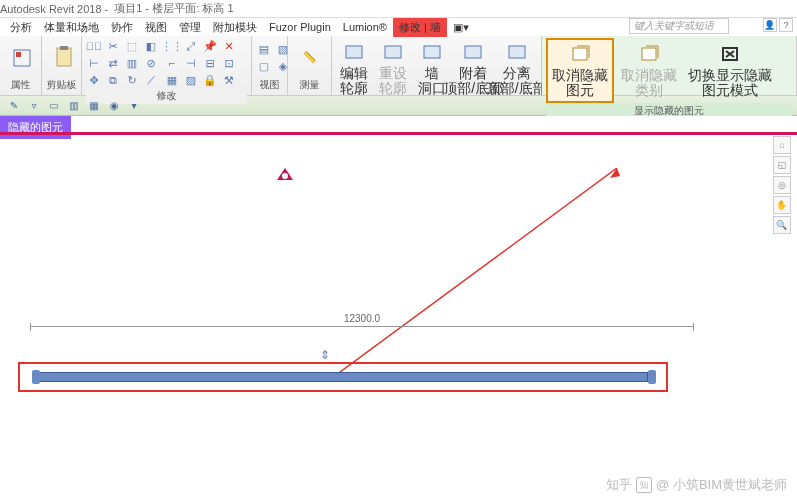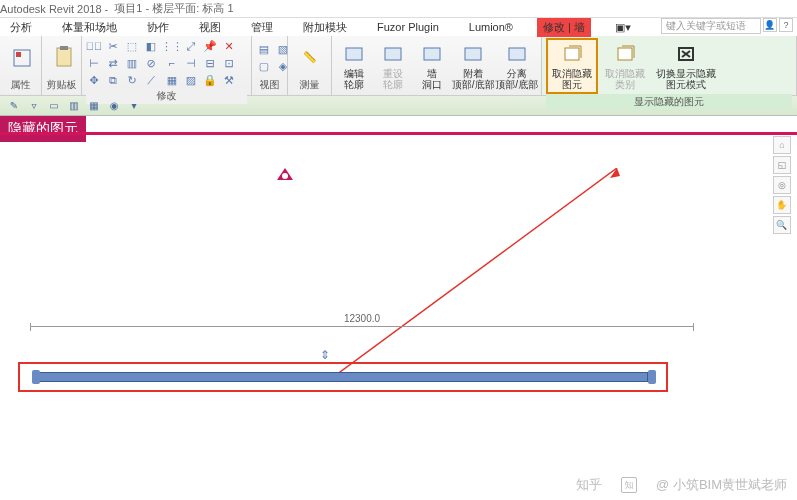--- a/index.html
+++ b/index.html
@@ -1,51 +1,51 @@
 <!DOCTYPE html>
 <html><head>
 <meta charset="utf-8">
 <style>
   *{box-sizing:border-box;margin:0;padding:0;font-family:"Microsoft YaHei",sans-serif}
   body{width:797px;height:500px;background:#fff;overflow:hidden;position:relative;font-size:11px}
   .title-bar{height:18px;background:#fff;border-bottom:1px solid #ddd;display:flex;align-items:center;color:#666;font-size:11px}
-  .menu-bar{height:18px;display:flex;align-items:center;padding-left:4px;gap:18px;position:relative}
+  .menu-bar{height:18px;display:flex;align-items:center;padding-left:4px;gap:0;position:relative}
   .menu-item{padding:2px 6px;font-size:11px;color:#333;cursor:pointer}
   .menu-item.active{background:#ef4444}
-  .search-box{position:absolute;right:36px;top:0;width:100px;height:16px;border:1px solid #ccc;font-size:10px;color:#999;padding:0 4px;display:flex;align-items:center;}
+  .search-box{position:absolute;right:68px;top:0;width:100px;height:16px;border:1px solid #ccc;font-size:10px;color:#999;padding:0 4px;display:flex;align-items:center;font-style:italic}
   .help-icons{position:absolute;right:4px;top:0;display:flex;gap:2px}
   .help-ic{width:14px;height:14px;border:1px solid #ccc;display:flex;align-items:center;justify-content:center;font-size:9px;color:#666}
   .ribbon{height:60px;background:linear-gradient(#f8f8f8,#eee);border-bottom:1px solid #ccc;display:flex}
   .ribbon-panel{border-right:1px solid #ccc;display:flex;flex-direction:column;padding:2px 4px}
   .panel-body{flex:1;display:flex;align-items:center;gap:3px}
   .panel-label{text-align:center;font-size:10px;color:#555;padding:1px 0;background:#f0f0f0}
   .panel-label.green{background:#d4edd4}
   .big-btn{display:flex;flex-direction:column;align-items:center;justify-content:center;gap:2px;padding:2px 4px;min-width:36px;cursor:pointer}
   .big-btn .ic{width:24px;height:24px;display:flex;align-items:center;justify-content:center}
-  .big-btn .lbl{font-size:10px;color:#333;text-align:center;line-height:1.1;white-space:nowrap}
+  .big-btn .lbl{font-size:14px;color:#333;text-align:center;line-height:1.1;white-space:nowrap}
   .big-btn.disabled .lbl{color:#aaa}
   .big-btn.highlighted{border:2px solid #d88a00;background:#fff4e0}
   .small-grid{display:grid;grid-template-columns:repeat(4,18px);grid-auto-rows:16px;gap:1px}
   .small-ic{width:16px;height:16px;display:flex;align-items:center;justify-content:center;color:#5a7bb0;font-size:11px;cursor:pointer}
   .qat{height:20px;background:linear-gradient(#e8f0e0,#d8e8d0);border-bottom:1px solid #bbb;display:flex;align-items:center;padding:0 6px;gap:4px}
   .qat .qbtn{width:16px;height:16px;display:flex;align-items:center;justify-content:center;color:#4a6a9a;font-size:10px;cursor:pointer}
   .canvas{position:absolute;left:0;top:116px;right:0;bottom:0;background:#fff}
-  .view-tab{position:absolute;left:0;top:0;background:#be185d;color:#fff;font-size:14px;padding:4px 8px}
+  .view-tab{position:absolute;left:0;top:0;background:#8b5cf6;color:#fff;font-size:11px;padding:4px 8px}
   .marker{position:absolute;left:275px;top:50px;color:#c0185b;font-size:16px}
   .dim{position:absolute;left:30px;top:210px;right:103px;height:20px;border-top:1px solid #999}
   .dim-tick{position:absolute;top:-4px;width:1px;height:8px;background:#999}
   .dim-text{position:absolute;left:50%;top:-14px;transform:translateX(-50%);font-size:10px;color:#666;background:#fff;padding:0 4px}
   .flip{position:absolute;left:320px;top:232px;color:#5a7bb0;font-size:12px}
   .wall-box{position:absolute;left:18px;top:246px;width:650px;height:30px;border:2px solid #e4322b}
   .wall{position:absolute;left:38px;top:256px;width:610px;height:10px;background:#6a8ac4;border:1px solid #3a5a94}
   .wall-end{position:absolute;top:254px;width:8px;height:14px;background:#6a8ac4;border-radius:2px}
   .arrow-line{position:absolute;left:332px;top:52px;width:290px;height:220px;pointer-events:none}
   .view-ctrl{position:absolute;right:4px;top:20px;width:20px;display:flex;flex-direction:column;gap:2px}
   .vc{width:18px;height:18px;border:1px solid #ccc;background:#f8f8f8;display:flex;align-items:center;justify-content:center;font-size:9px;color:#888}
-  .watermark{position:absolute;right:10px;bottom:6px;color:#bbb;font-size:13px;display:flex;align-items:center;gap:19px}
+  .watermark{position:absolute;right:10px;bottom:6px;color:#bbb;font-size:13px;display:flex;align-items:center;gap:4px}
   .wm-logo{width:16px;height:16px;border:1px solid #bbb;border-radius:2px;display:flex;align-items:center;justify-content:center;font-size:9px}
   svg{display:block}
 </style>
 </head>
 <body>
 
 <div class="title-bar">
   <span>Autodesk Revit 2018 -</span>&nbsp;&nbsp;
   <span>项目1 - 楼层平面: 标高 1</span>
 </div>

